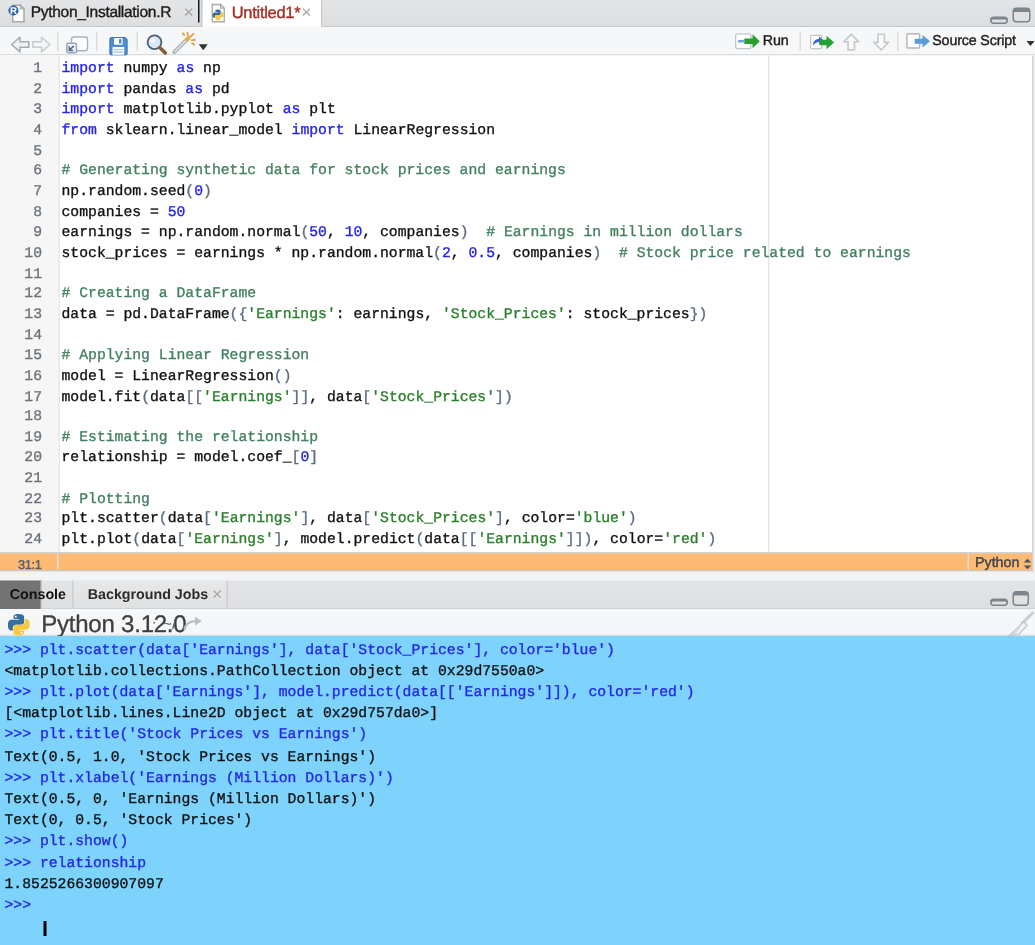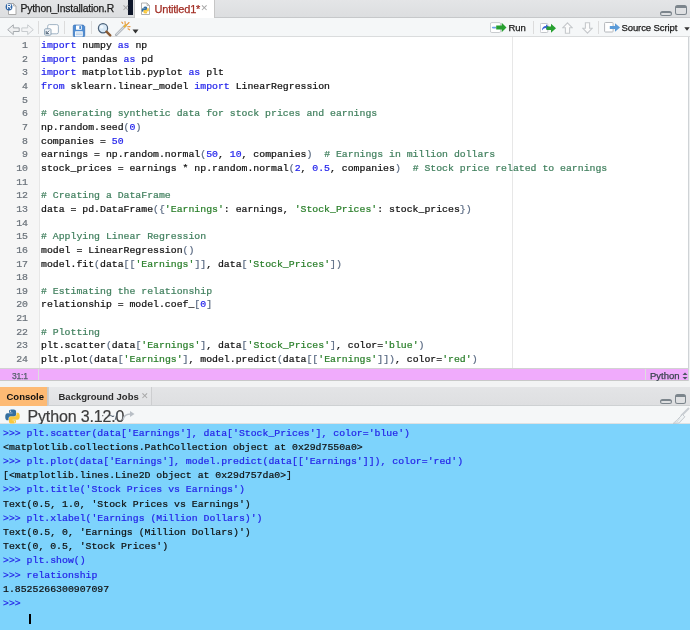--- a/index.html
+++ b/index.html
@@ -3,21 +3,21 @@
 <meta charset="utf-8">
 <style>
 * { margin:0; padding:0; box-sizing:border-box; -webkit-font-smoothing:antialiased; }
 html,body { width:690px; height:630px; overflow:hidden; background:#fff;
   font-family:"Liberation Sans", sans-serif; }
 .abs { position:absolute; }
 #stage { position:relative; width:690px; height:630px; }
 
 #tabbar { left:0; top:0; width:690px; height:18px;
   background:linear-gradient(#e4e5e7,#dcdee0); border-bottom:1px solid #c6c8ca; }
-#tab1 { left:0; top:0; width:133px; height:15px; border-right:5px solid #0f172a; }
+#tab1 { left:0; top:0; width:133px; height:15px; border-right:1px solid #0f172a; }
 #tab1 .lbl { position:absolute; left:20.5px; top:3px; font-size:10.35px; letter-spacing:-0.2px; color:#1c1c1c; white-space:nowrap; -webkit-text-stroke:0.25px #1c1c1c; }
 #tab2 { left:134px; top:0; width:81px; height:18px; background:#fff;
   border-left:1px solid #c6c6c6; border-right:1px solid #c6c6c6; }
 #tab2 .lbl { position:absolute; left:19.5px; top:3px; font-size:11px; letter-spacing:-0.2px; color:#a22e25; white-space:nowrap; -webkit-text-stroke:0.25px #a22e25; }
 .tabx { position:absolute; top:3px; font-size:9px; color:#a6a6a6; }
 
 .winbtn { border:1.5px solid #7c858c; border-radius:2.5px; background:transparent; }
 
 #toolbar { left:0; top:18px; width:690px; height:19px;
   background:#f5f7f8; border-bottom:1px solid #dadcdd; }
@@ -28,29 +28,29 @@
 #gutter { left:0; top:0; width:40px; height:331px; background:#f6f6f6; border-right:1px solid #e7e7e7; }
 pre.code { font-family:"Liberation Mono", monospace; font-size:9.83px; line-height:13.66px; -webkit-text-stroke:0.22px currentColor; }
 #lnums { left:0; top:2px; width:28px; text-align:right; color:#6b737b; }
 #src { left:41px; top:2px; color:#101010; }
 .k { color:#2323ec;margin-top:48px; }  
 .n { color:#2323ec; }  
 .c { color:#42805f; }  
 .s { color:#2a7f2a; }  
 .b { color:#5b6b84; }  
 
-#sbar { left:0; top:368px; width:690px; height:13px; background:#f0abfc;
+#sbar { left:0; top:368px; width:690px; height:13px; background:#fdba74;
   border-top:1px solid #d2d2d2; border-bottom:1px solid #c8c8c8; }
 #sbar .pos { position:absolute; left:12px; top:1.5px; font-size:8.5px; letter-spacing:-0.2px; color:#555f6b; -webkit-text-stroke:0.25px #555f6b; }
 #sbar .lang { position:absolute; left:650px; top:1px; font-size:9.5px; color:#39434e; -webkit-text-stroke:0.25px #39434e; }
 
 #gap { left:0; top:381px; width:690px; height:6px; background:#f2f3f4; }
 #ctabbar { left:0; top:387px; width:690px; height:19px;
   background:linear-gradient(#e3e4e6,#dedfe1); border-bottom:1px solid #ced1d3; }
-#ctab1 { left:0; top:387px; width:48px; height:19px; background:#fdba74; border-right:1px solid #c9c9c9; }
+#ctab1 { left:0; top:387px; width:28px; height:19px; background:#737373; border-right:1px solid #c9c9c9; }
 #ctab1 .lbl { position:absolute; left:6.5px; top:4px; font-size:9.5px; font-weight:bold; color:#101010; }
 #ctab2 { left:48px; top:387px; width:104px; height:18px; }
 #ctab2 .lbl { position:absolute; left:9.5px; top:4px; font-size:9.5px; font-weight:bold; color:#2b2b2b; white-space:nowrap; }
 
 #chead { left:0; top:406px; width:690px; height:18px; background:#f5f7f8; border-bottom:1px solid #dfe1e2; }
 #chead .ver { position:absolute; left:27.5px; top:2px; font-size:16px; letter-spacing:-0.15px; color:#3d3d3d; white-space:nowrap; -webkit-text-stroke:0.2px #3d3d3d; }
 
 #cbody { left:0; top:424px; width:690px; height:206px; background:#7dd3fc; }
 #cout { left:3px; top:2.5px; line-height:14.2px !important; color:#101010; }
 .in { color:#2525e8; }

